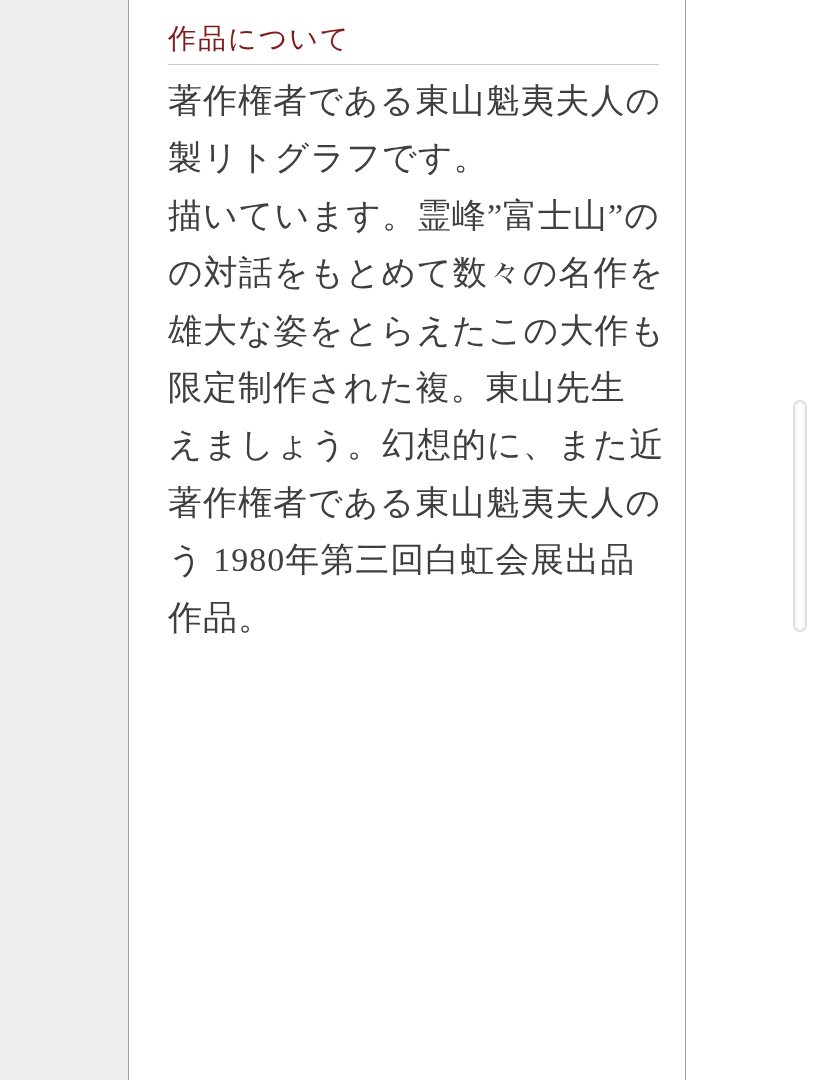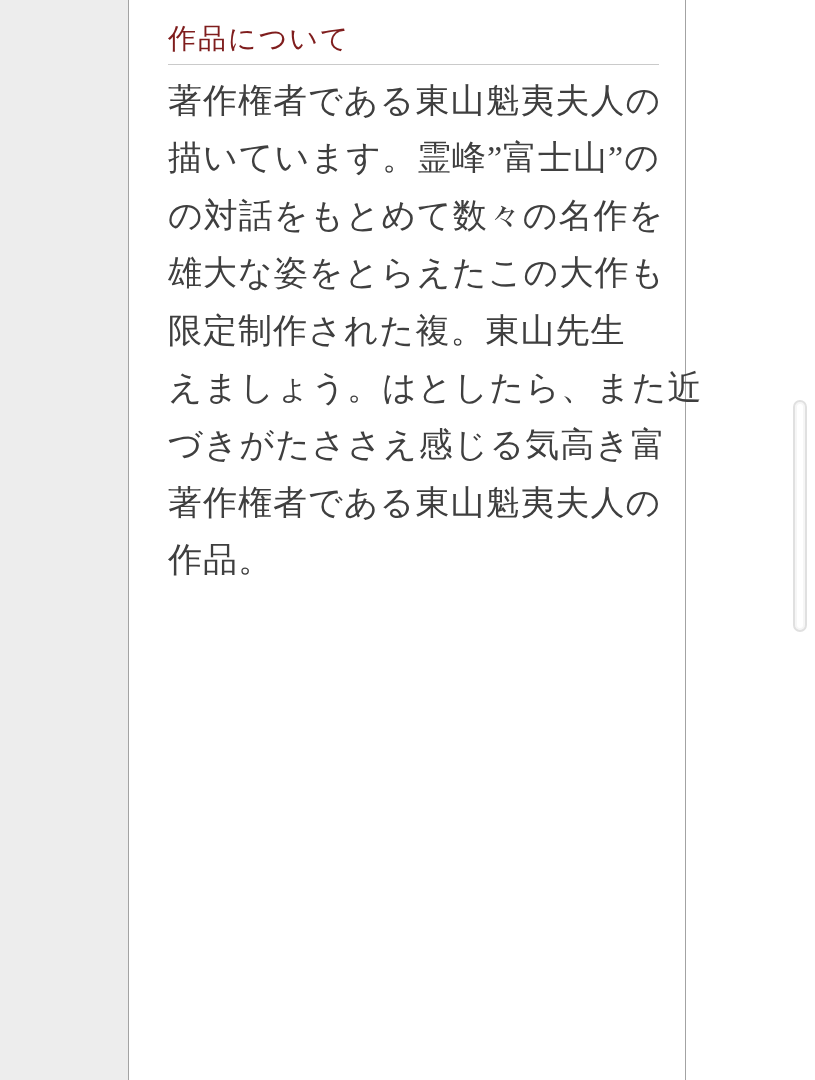--- a/index.html
+++ b/index.html
@@ -70,24 +70,25 @@
 </style>
 </head>
 <body>
 
 <div class="gutter-left"></div>
 
 <div class="content-panel">
   <h2 class="section-heading">作品について</h2>
   <div class="article-text">
       <div class="text-line">著作権者である東山魁夷夫人の</div>
+      <div class="text-line">製リトグラフです。</div>
       <div class="text-line">描いています。霊峰”富士山”の</div>
       <div class="text-line">の対話をもとめて数々の名作を</div>
       <div class="text-line">雄大な姿をとらえたこの大作も</div>
       <div class="text-line">限定制作された複。東山先生</div>
-      <div class="text-line">えましょう。はとしたら、また近</div>
-      <div class="text-line">づきがたささえ感じる気高き富</div>
+      <div class="text-line">えましょう。幻想的に、また近</div>
       <div class="text-line">著作権者である東山魁夷夫人の</div>
+      <div class="text-line">う 1980年第三回白虹会展出品</div>
       <div class="text-line">作品。</div>
     </div>
 </div>
 
 <div class="scrollbar-thumb"></div>
 
 </body></html>

